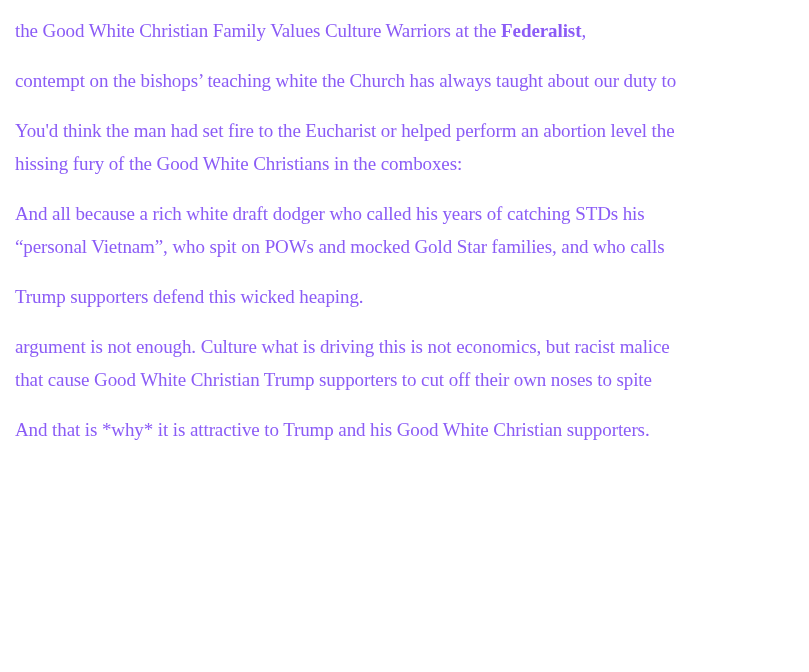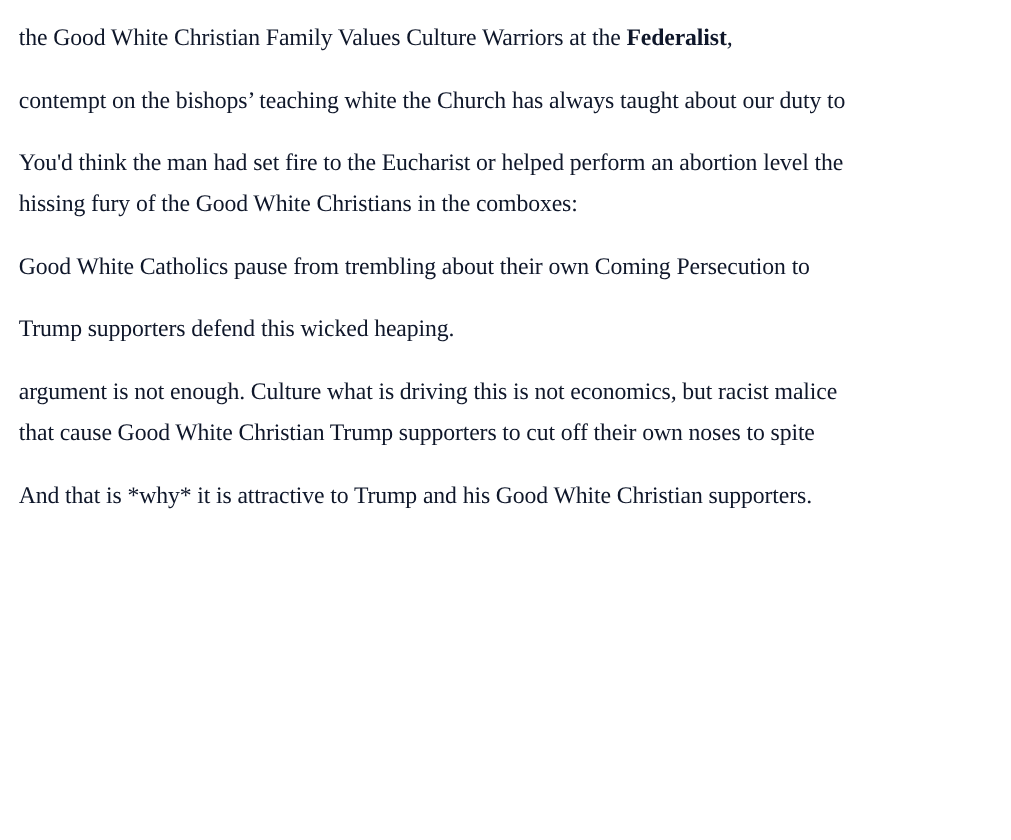--- a/index.html
+++ b/index.html
@@ -13,21 +13,21 @@
     overflow: hidden;
   }
   .doc {
     box-sizing: border-box;
     width: 809px;
     height: 672px;
     padding: 14px 10px 0 15px;
     font-family: "Liberation Serif", "DejaVu Serif", serif;
     font-size: 19px;
     line-height: 33px;
-    color: #0f172a;
+    color: #8b5cf6;
     letter-spacing: -0.1px;
   }
   p.para {
     margin: 0 0 17px 0;
   }
   .line {
     display: block;
     white-space: pre;   
   }
   .bold {
@@ -49,24 +49,25 @@
 
   <p class="para">
     <span class="line">contempt on the bishops’ teaching white the Church has always taught about our duty to</span>
   </p>
 
   <p class="para">
     <span class="line">You'd think the man had set fire to the Eucharist or helped perform an abortion level the</span>
     <span class="line">hissing fury of the Good White Christians in the comboxes:</span>
   </p>
 
+  <p class="para">
+    <span class="line">And all because a rich white draft dodger who called his years of catching STDs his</span>
+    <span class="line">“personal Vietnam”, who spit on POWs and mocked Gold Star families, and who calls</span>
+  </p>
 
-  <p class="para">
-    <span class="line">Good White Catholics pause from trembling about their own Coming Persecution to</span>
-  </p>
 
   <p class="para">
     <span class="line">Trump supporters defend this wicked heaping.</span>
   </p>
 
   <p class="para">
     <span class="line">argument is not enough. Culture what is driving this is not economics, but racist malice</span>
     <span class="line">that cause Good White Christian Trump supporters to cut off their own noses to spite</span>
   </p>
 

